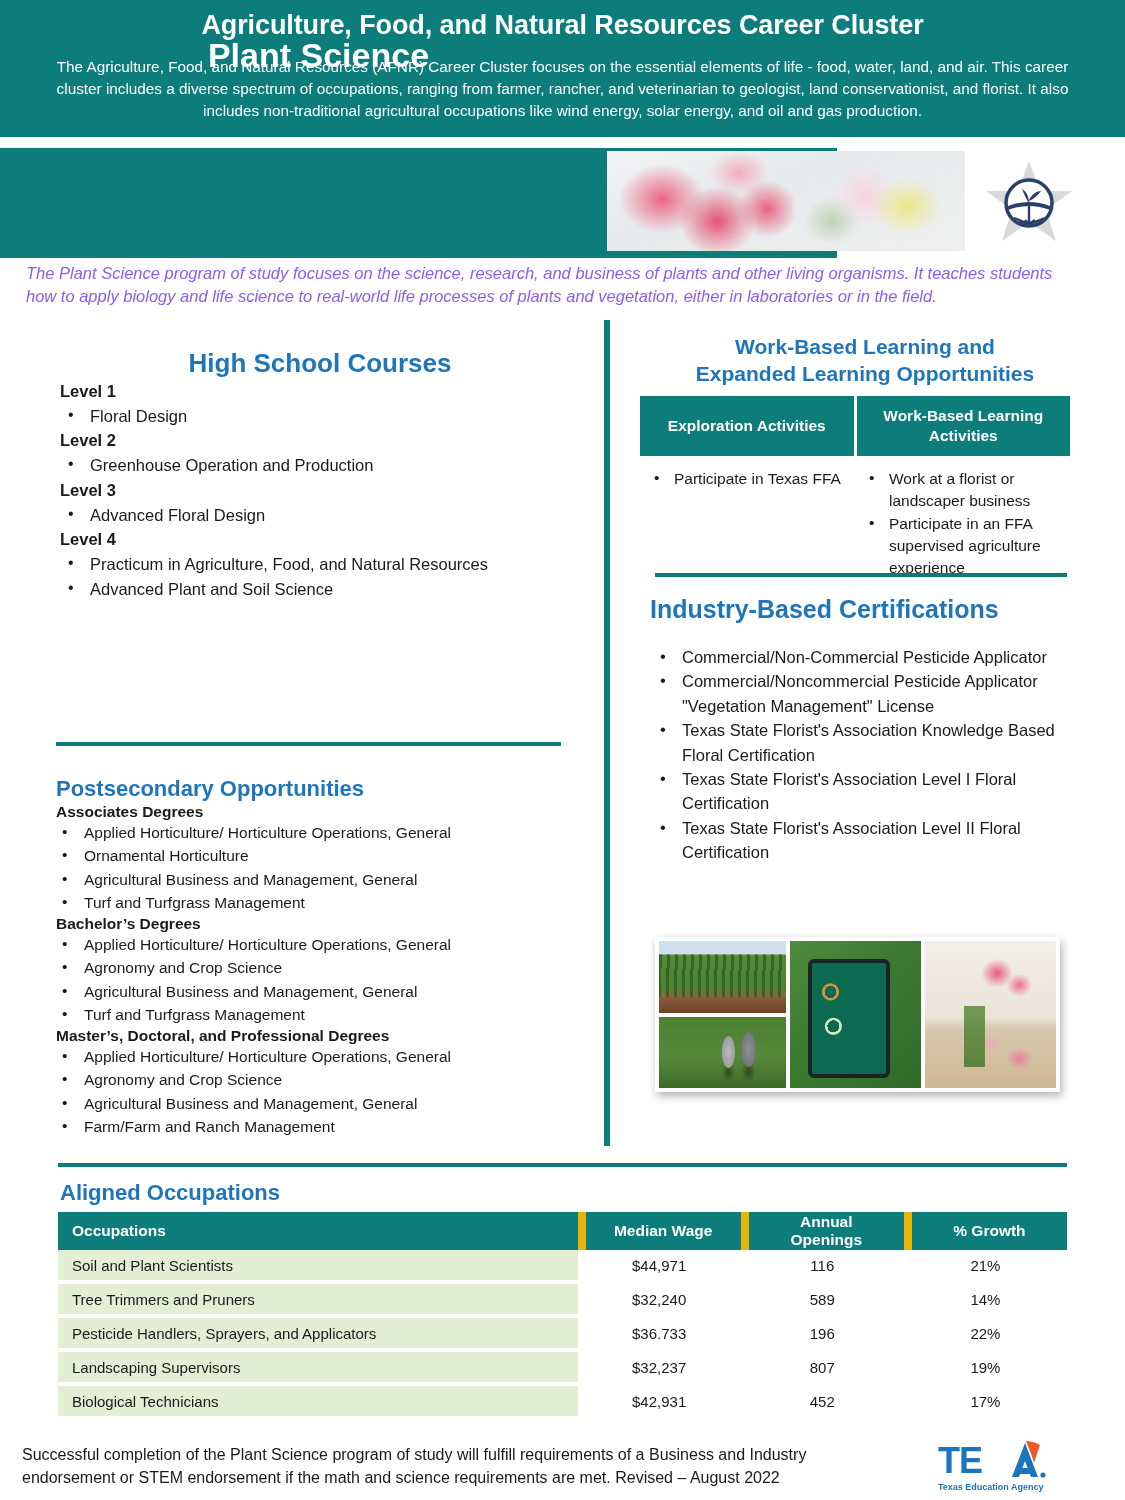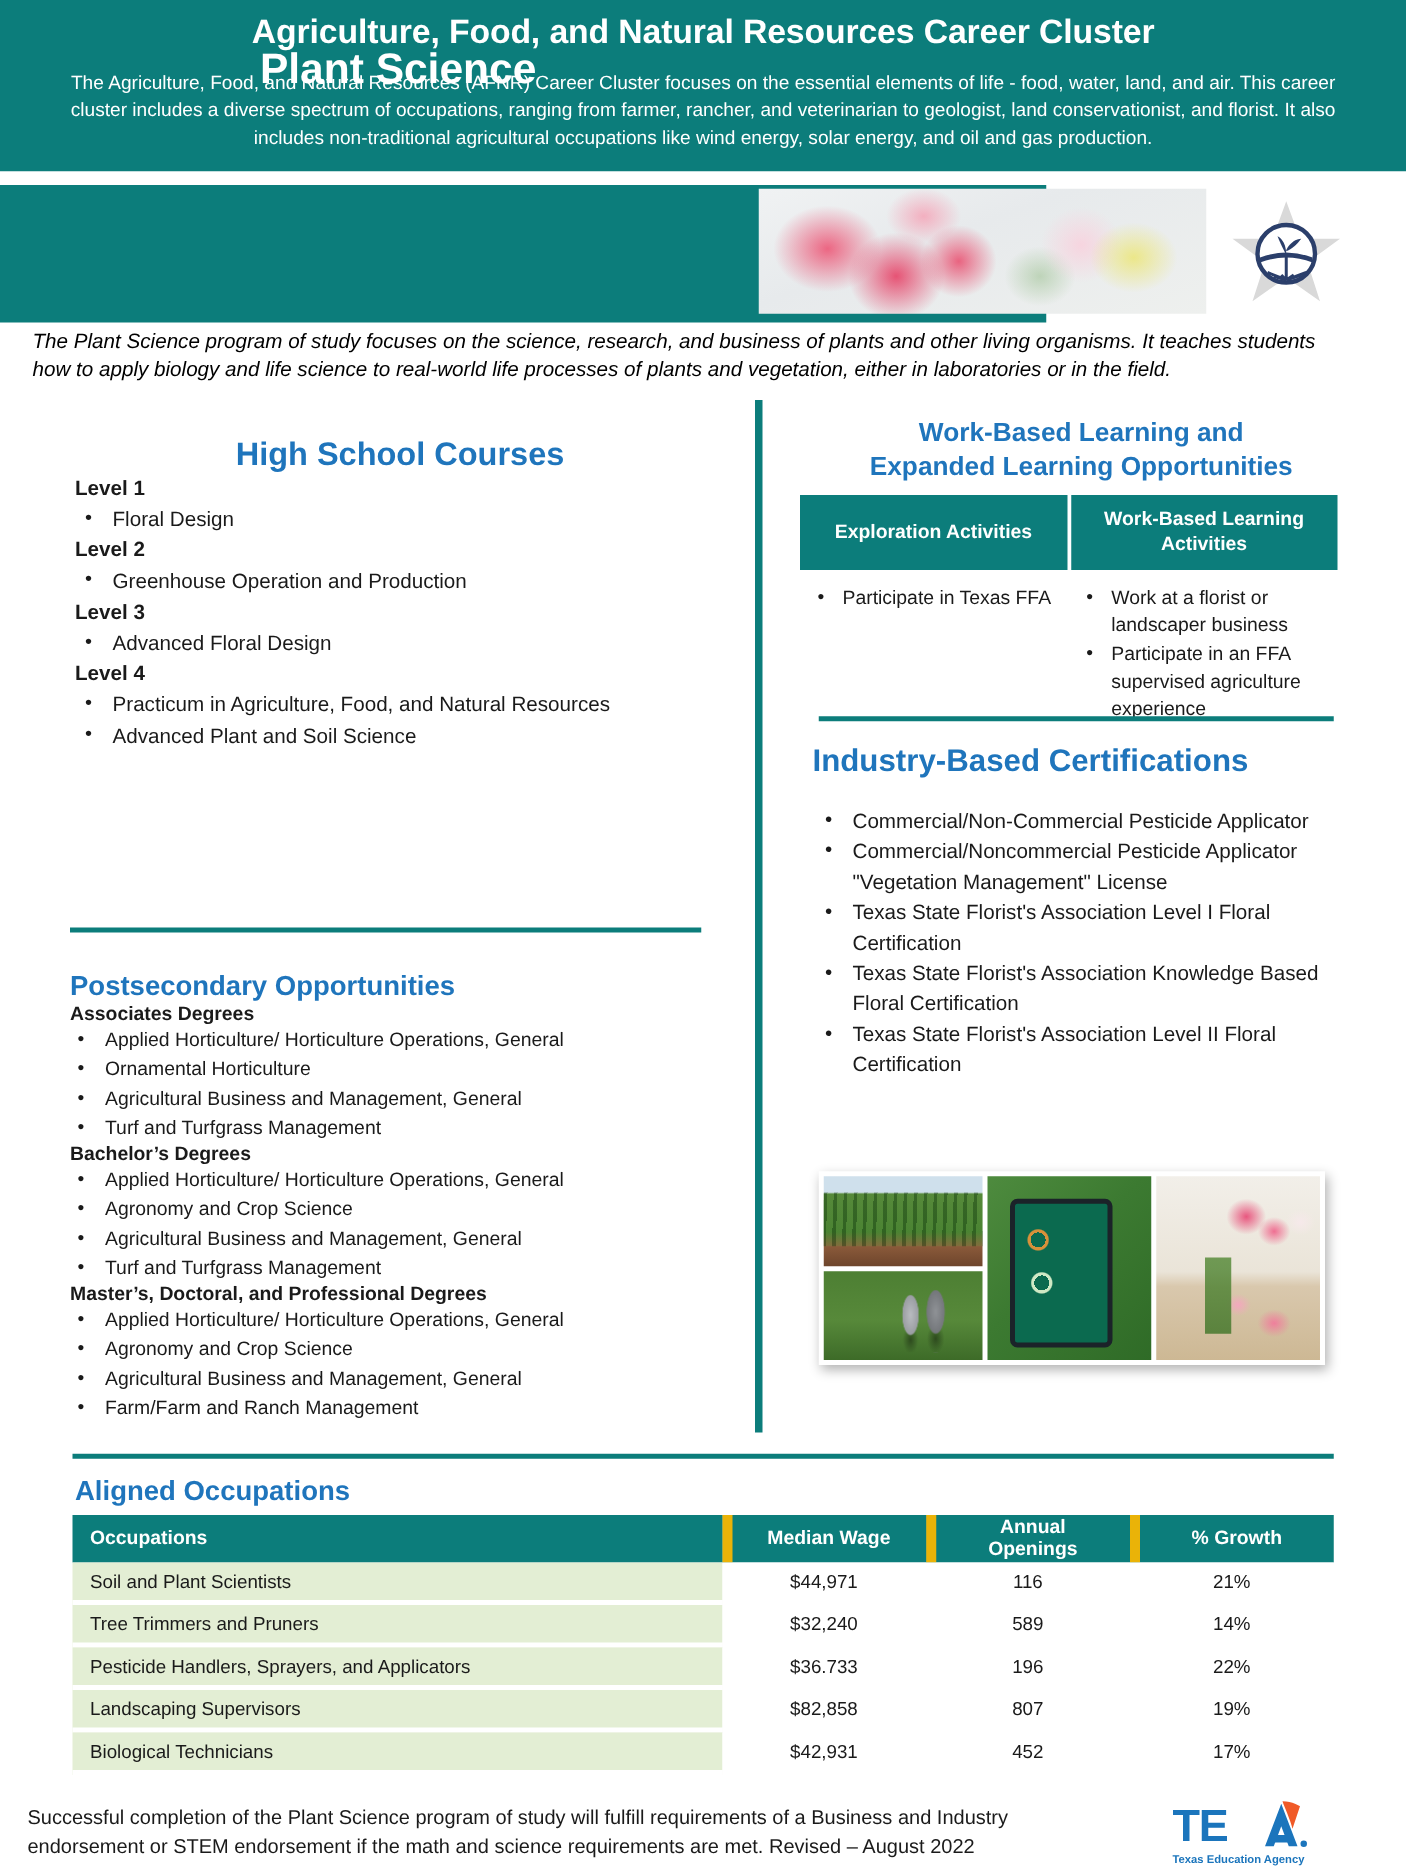--- a/index.html
+++ b/index.html
@@ -61,21 +61,21 @@
     filter: blur(0.6px);
   }
   .star-logo {
     position: absolute; left: 983px; top: 158px; width: 92px; height: 88px;
   }
 
   
   .intro {
     position: absolute; left: 26px; top: 262px; width: 1055px;
     font-size: 16.5px; font-style: italic; line-height: 1.42;
-    color: #000000;
+    color: #8b5cf6;
   }
 
   
   .col-divider {
     position: absolute; left: 604px; top: 320px; width: 6px; height: 826px;
     background: #0c7d7b;
   }
 
   
   .left-col { position: absolute; left: 0px; top: 348px; width: 600px; }
@@ -353,22 +353,22 @@
       </table>
   </div>
 
   <div class="rule-teal" style="left:655px; top:573px; width:412px;"></div>
 
   <div style="position:absolute; left:650px; top:595px; width:440px;">
     <div class="h-blue ibc-title">Industry-Based Certifications</div>
     <ul class="ibc-list">
       <li>Commercial/Non-Commercial Pesticide Applicator</li>
       <li>Commercial/Noncommercial Pesticide Applicator "Vegetation Management" License</li>
+      <li>Texas State Florist's Association Knowledge Based Floral Certification</li>
       <li>Texas State Florist's Association Level I Floral Certification</li>
-      <li>Texas State Florist's Association Knowledge Based Floral Certification</li>
       <li>Texas State Florist's Association Level II Floral Certification</li>
     </ul>
   </div>
 
   <div class="collage">
     <div class="c-left">
       <div class="c-img img-corn"></div>
       <div class="c-img img-spray"></div>
     </div>
     <div class="img-tablet"></div>
@@ -399,21 +399,21 @@
       <td class="num">14%</td>
     </tr>
     <tr>
       <td class="occ">Pesticide Handlers, Sprayers, and Applicators</td>
       <td class="num">$36.733</td>
       <td class="num">196</td>
       <td class="num">22%</td>
     </tr>
     <tr>
       <td class="occ">Landscaping Supervisors</td>
-      <td class="num">$82,858</td>
+      <td class="num">$32,237</td>
       <td class="num">807</td>
       <td class="num">19%</td>
     </tr>
     <tr>
       <td class="occ">Biological Technicians</td>
       <td class="num">$42,931</td>
       <td class="num">452</td>
       <td class="num">17%</td>
     </tr>
   </tbody>

